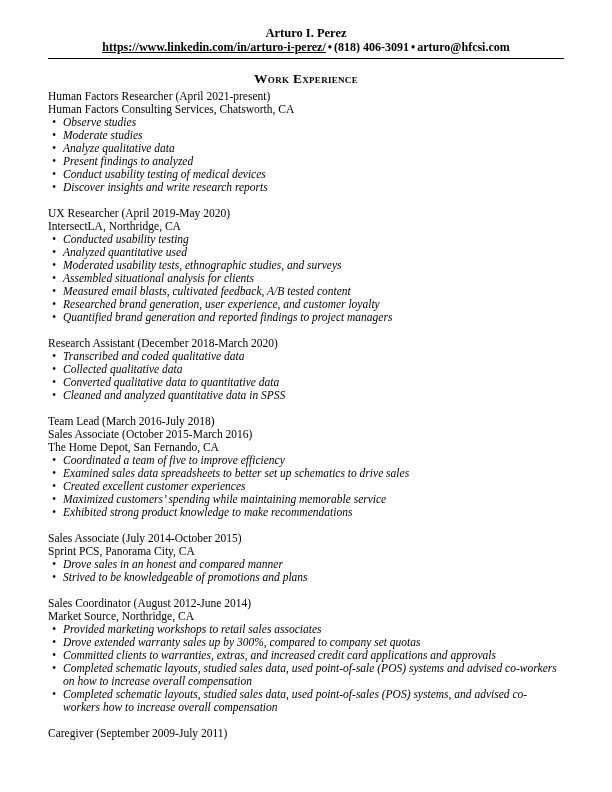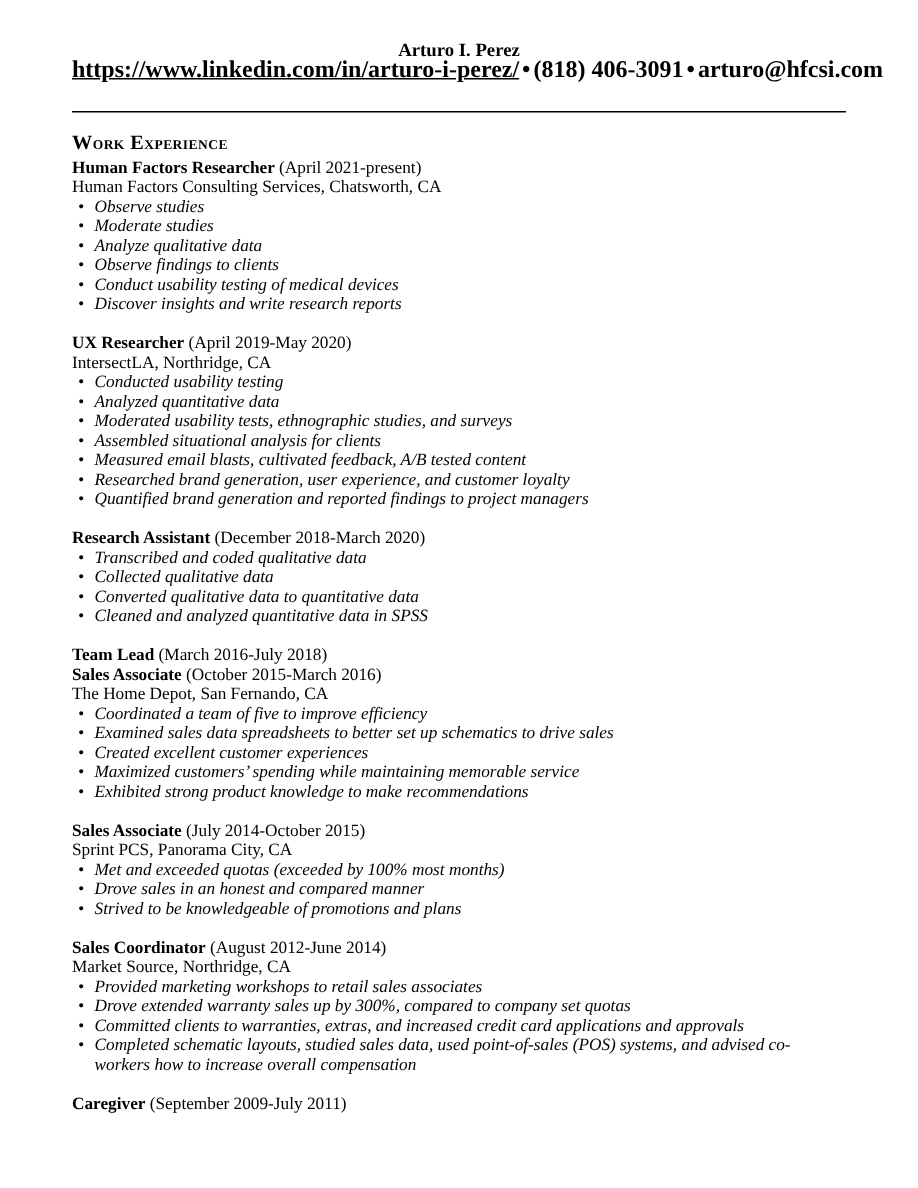--- a/index.html
+++ b/index.html
@@ -12,49 +12,49 @@
   }
   .page {
     box-sizing: border-box;
     width: 612px; height: 792px;
     padding: 26px 48px 16px 48px;
     overflow: hidden;
   }
   .header {
     text-align: center;
     border-bottom: 1.5px solid #000;
-    padding-bottom: 20px;
+    padding-bottom: 4px;
   }
   .name {
     font-weight: bold;
     font-size: 12.5px;
     line-height: 14px;
   }
   .contact {
     font-weight: bold;
-    font-size: 16px;
+    font-size: 12px;
     line-height: 14px;
     white-space: nowrap;
   }
   .contact a { color: #000; text-decoration: underline; }
   .sep { margin: 0 2px; }
   .section-title {
-    text-align: left;
+    text-align: center;
     font-weight: bold;
     font-variant: small-caps;
     font-size: 13.5px;
     line-height: 15px;
     letter-spacing: 0.3px;
     margin-top: 12px;
     margin-bottom: 4px;
   }
   .jobs { font-size: 11.5px; line-height: 13px; }
   .job { margin-bottom: 13px; }
   .job:last-child { margin-bottom: 0; }
-  .job-title { font-weight: bold; }
+  .job-title { font-weight: normal; }
   ul.job-bullets {
     margin: 0;
     padding: 0 0 0 15px;
     list-style: none;
   }
   ul.job-bullets li { position: relative; font-style: italic; }
   ul.job-bullets li::before {
     content: "\2022";
     position: absolute;
     left: -11px;
@@ -74,34 +74,34 @@
   <div class="jobs">
   <section class="job">
     <div class="job-titles">
           <div><span class="job-title">Human Factors Researcher</span><span> (April 2021-present)</span></div>
         </div>
     <div class="job-company">Human Factors Consulting Services, Chatsworth, CA</div>
     <ul class="job-bullets">
           <li>Observe studies</li>
           <li>Moderate studies</li>
           <li>Analyze qualitative data</li>
-          <li>Observe findings to clients</li>
+          <li>Present findings to analyzed</li>
           <li>Conduct usability testing of medical devices</li>
           <li>Discover insights and write research reports</li>
         </ul>
   </section>
 
   <section class="job">
     <div class="job-titles">
           <div><span class="job-title">UX Researcher</span><span> (April 2019-May 2020)</span></div>
         </div>
     <div class="job-company">IntersectLA, Northridge, CA</div>
     <ul class="job-bullets">
           <li>Conducted usability testing</li>
-          <li>Analyzed quantitative data</li>
+          <li>Analyzed quantitative used</li>
           <li>Moderated usability tests, ethnographic studies, and surveys</li>
           <li>Assembled situational analysis for clients</li>
           <li>Measured email blasts, cultivated feedback, A/B tested content</li>
           <li>Researched brand generation, user experience, and customer loyalty</li>
           <li>Quantified brand generation and reported findings to project managers</li>
         </ul>
   </section>
 
   <section class="job">
     <div class="job-titles">
@@ -129,35 +129,35 @@
           <li>Exhibited strong product knowledge to make recommendations</li>
         </ul>
   </section>
 
   <section class="job">
     <div class="job-titles">
           <div><span class="job-title">Sales Associate</span><span> (July 2014-October 2015)</span></div>
         </div>
     <div class="job-company">Sprint PCS, Panorama City, CA</div>
     <ul class="job-bullets">
-          <li>Met and exceeded quotas (exceeded by 100% most months)</li>
           <li>Drove sales in an honest and compared manner</li>
           <li>Strived to be knowledgeable of promotions and plans</li>
         </ul>
   </section>
 
   <section class="job">
     <div class="job-titles">
           <div><span class="job-title">Sales Coordinator</span><span> (August 2012-June 2014)</span></div>
         </div>
     <div class="job-company">Market Source, Northridge, CA</div>
     <ul class="job-bullets">
           <li>Provided marketing workshops to retail sales associates</li>
           <li>Drove extended warranty sales up by 300%, compared to company set quotas</li>
           <li>Committed clients to warranties, extras, and increased credit card applications and approvals</li>
+          <li>Completed schematic layouts, studied sales data, used point-of-sale (POS) systems and advised co-workers on how to increase overall compensation</li>
           <li>Completed schematic layouts, studied sales data, used point-of-sales (POS) systems, and advised co-workers how to increase overall compensation</li>
         </ul>
   </section>
 
   <section class="job">
     <div class="job-titles">
           <div><span class="job-title">Caregiver</span><span> (September 2009-July 2011)</span></div>
         </div>
 
   </section>

